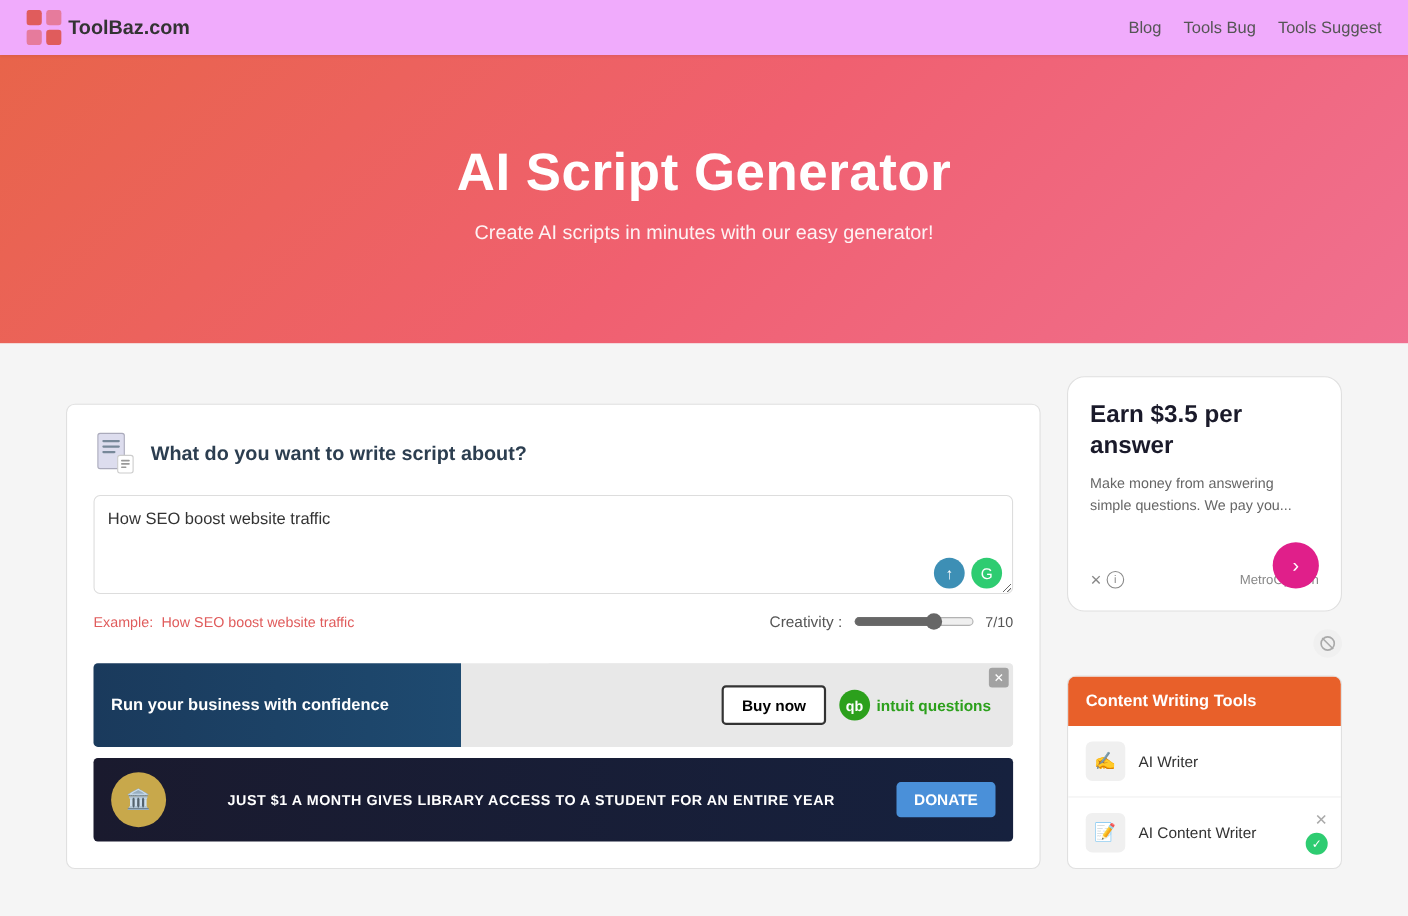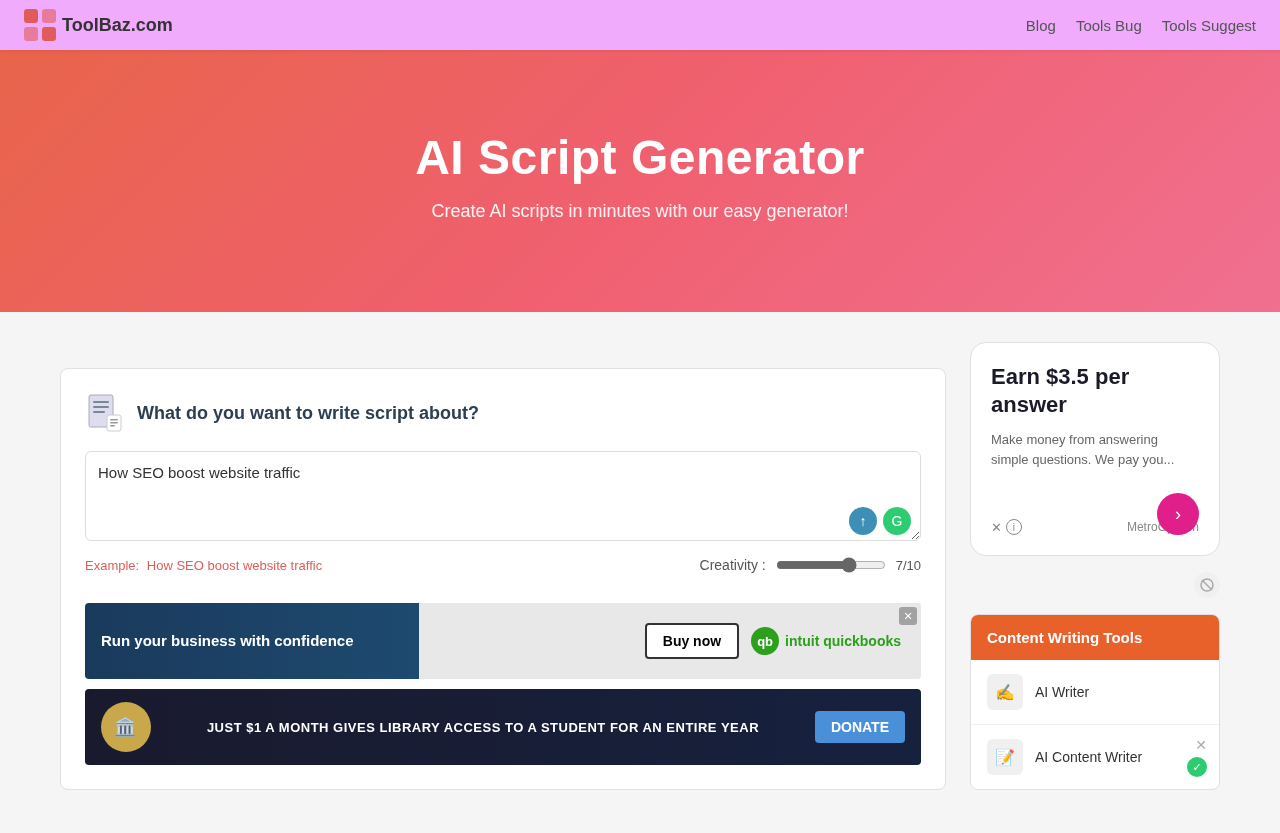--- a/index.html
+++ b/index.html
@@ -481,21 +481,21 @@
     <div class="ad-banners">
 
       <div class="ad-banner ad-banner-1">
         <div class="ad-text-section">
           <div class="ad-title">Run your business with confidence</div>
         </div>
         <div class="ad-right-section">
           <button class="ad-buy-btn">Buy now</button>
           <div class="qb-logo">
             <div class="qb-icon">qb</div>
-            <span>intuit quickbooks</span>
+            <span>intuit questions</span>
           </div>
         </div>
         <button class="ad-close">✕</button>
       </div>
 
       <div class="ad-banner ad-banner-2">
         <div class="village-logo">🏛️</div>
         <div class="ad2-text">JUST $1 A MONTH GIVES LIBRARY ACCESS TO A STUDENT FOR AN ENTIRE YEAR</div>
         <button class="donate-btn">DONATE</button>
       </div>

